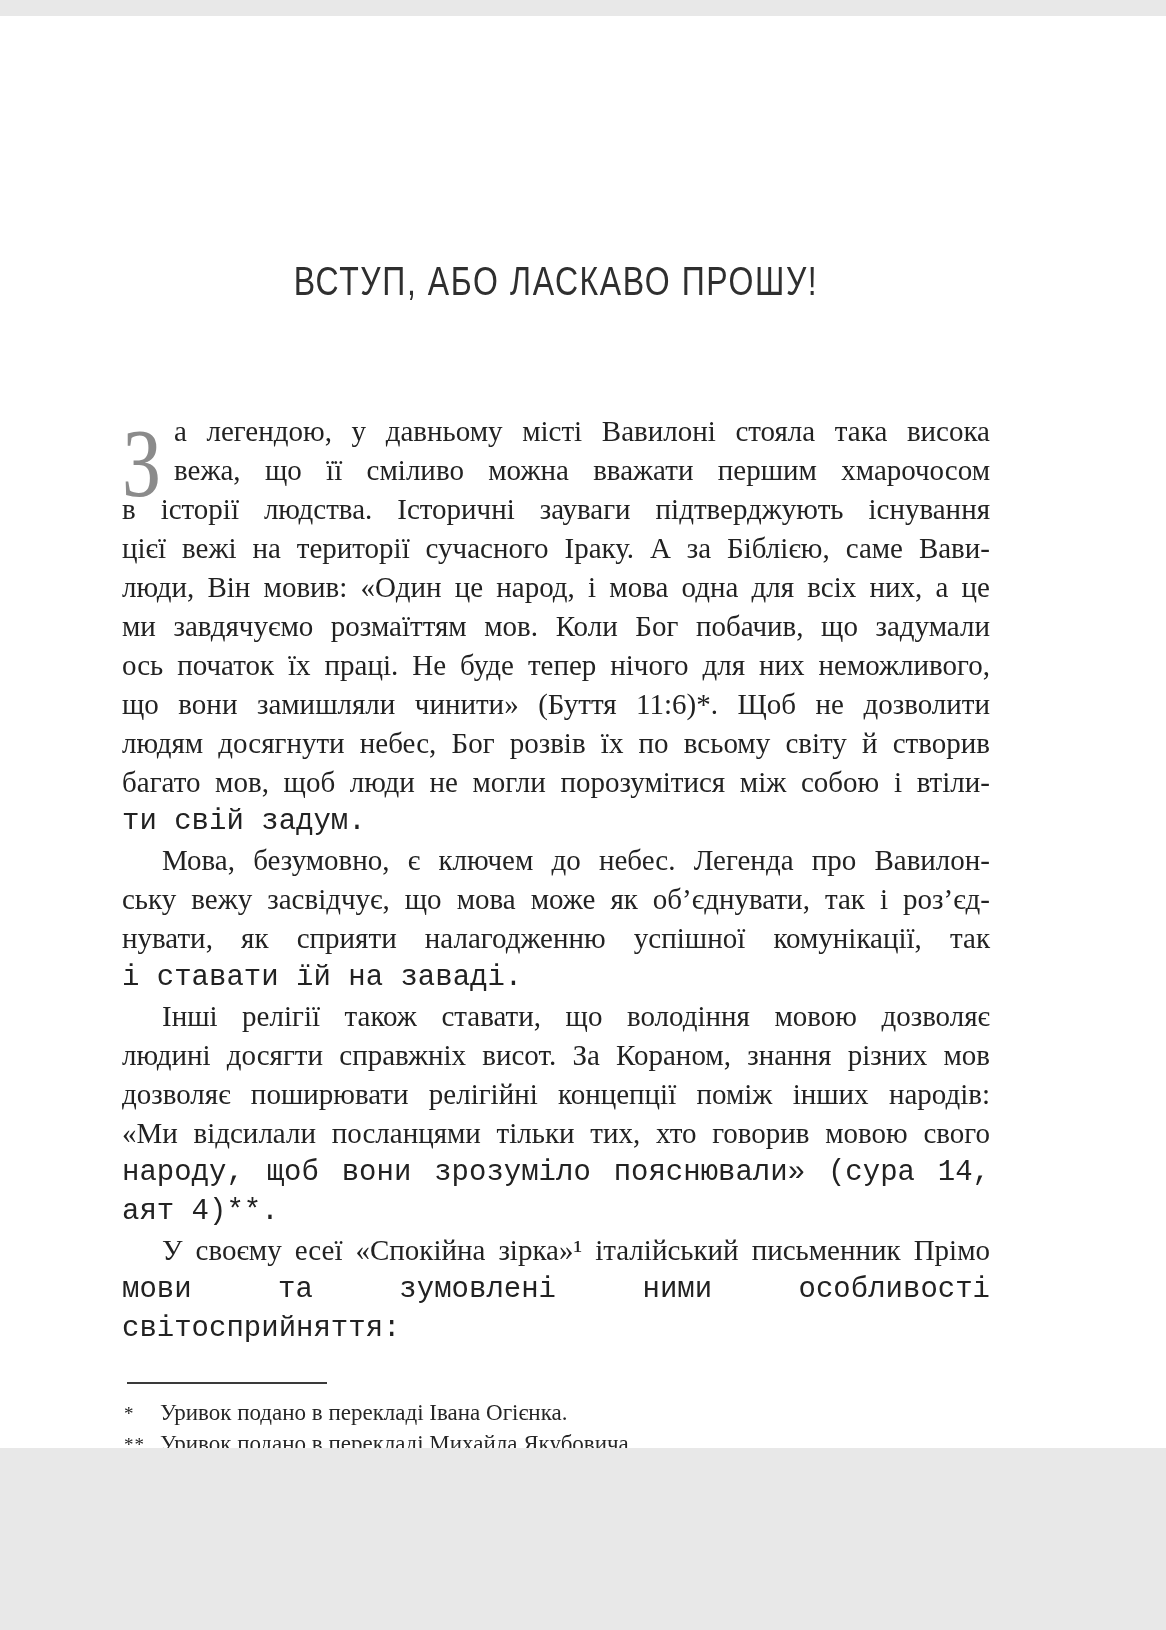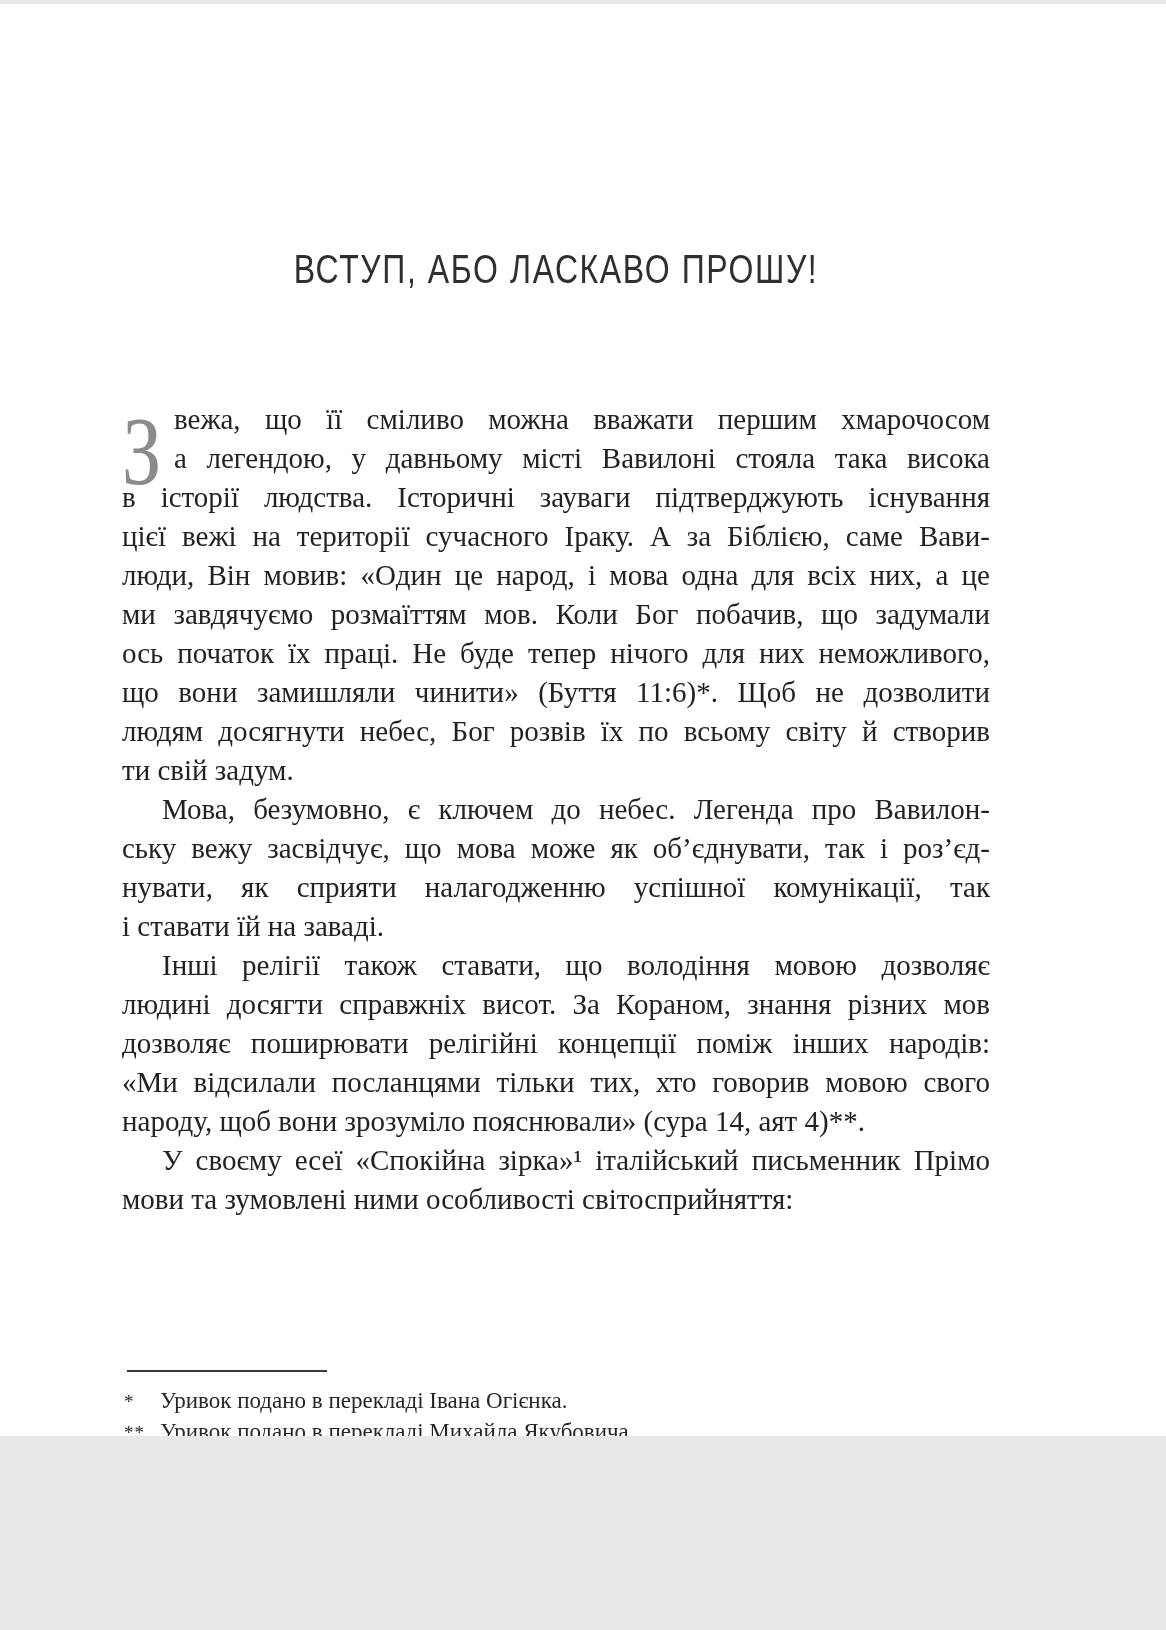--- a/index.html
+++ b/index.html
@@ -1,20 +1,20 @@
 <!DOCTYPE html>
 <html lang="uk" style="--page-bg: #ffffff; --title-color: #2f2f2f; --body-color: #222222; --dropcap-color: #8b8b8b; --rule-color: #3a3a3a; --fn-color: #262626;"><head>
 <meta charset="utf-8">
 <style>
   html,body{margin:0;padding:0;background:#e8e8e8;}
   .page{
     position:relative;
     width:1166px;height:1432px;
     background:var(--page-bg,#fff);
-    margin:4px auto;
+    margin:16px auto;
     overflow:hidden;
   }
   .title{
     position:absolute;
     left:122px;top:243px;width:868px;
     margin:0;
     text-align:center;
     font-family:"Liberation Sans",sans-serif;
     font-weight:400;
     font-size:40px;
@@ -30,21 +30,21 @@
     font-family:"Liberation Serif",serif;
     font-size:29px;
     line-height:39px;
     color:var(--body-color,#222);
   }
   .line{
     text-align:justify;
     text-align-last:justify;
   }
   .line.indent{text-indent:40px;font-family:Liberation Serif, serif;}
-  .line.end{text-align-last:left;}
+  .line.end{text-align-last:left;font-family:Liberation Mono, monospace;}
   .dropcap{
     float:left;
     width:52px;height:78px;
   }
   .dropcap span{
     display:block;
     position:relative;
     top:12px;
     font-family:"Liberation Serif",serif;
     font-size:98px;
@@ -82,29 +82,30 @@
 
 <div class="page">
 
   <h1 class="title">ВСТУП, АБО ЛАСКАВО ПРОШУ!</h1>
 
   <div class="body-text" id="body-lines">
     <div class="dropcap">
       <span>З</span>
     </div>
 
-  <div class="line">вежа, що її сміливо можна вважати першим хмарочосом</div>
-      <div class="line">а легендою, у давньому місті Вавилоні стояла така висока</div>
+  <div class="line">а легендою, у давньому місті Вавилоні стояла така висока</div>
+      <div class="line">вежа, що її сміливо можна вважати першим хмарочосом</div>
       <div class="line">в історії людства. Історичні зауваги підтверджують існування</div>
       <div class="line">цієї вежі на території сучасного Іраку. А за Біблією, саме Вави-</div>
       <div class="line">люди, Він мовив: «Один це народ, і мова одна для всіх них, а це</div>
       <div class="line">ми завдячуємо розмаїттям мов. Коли Бог побачив, що задумали</div>
       <div class="line">ось початок їх праці. Не буде тепер нічого для них неможливого,</div>
       <div class="line">що вони замишляли чинити» (Буття 11:6)*. Щоб не дозволити</div>
       <div class="line">людям досягнути небес, Бог розвів їх по всьому світу й створив</div>
+      <div class="line">багато мов, щоб люди не могли порозумітися між собою і втіли-</div>
       <div class="line end">ти свій задум.</div>
       <div class="line indent">Мова, безумовно, є ключем до небес. Легенда про Вавилон-</div>
       <div class="line">ську вежу засвідчує, що мова може як об’єднувати, так і роз’єд-</div>
       <div class="line">нувати, як сприяти налагодженню успішної комунікації, так</div>
       <div class="line end">і ставати їй на заваді.</div>
       <div class="line indent">Інші релігії також ставати, що володіння мовою дозволяє</div>
       <div class="line">людині досягти справжніх висот. За Кораном, знання різних мов</div>
       <div class="line">дозволяє поширювати релігійні концепції поміж інших народів:</div>
       <div class="line">«Ми відсилали посланцями тільки тих, хто говорив мовою свого</div>
       <div class="line end">народу, щоб вони зрозуміло пояснювали» (сура 14, аят 4)**.</div>

